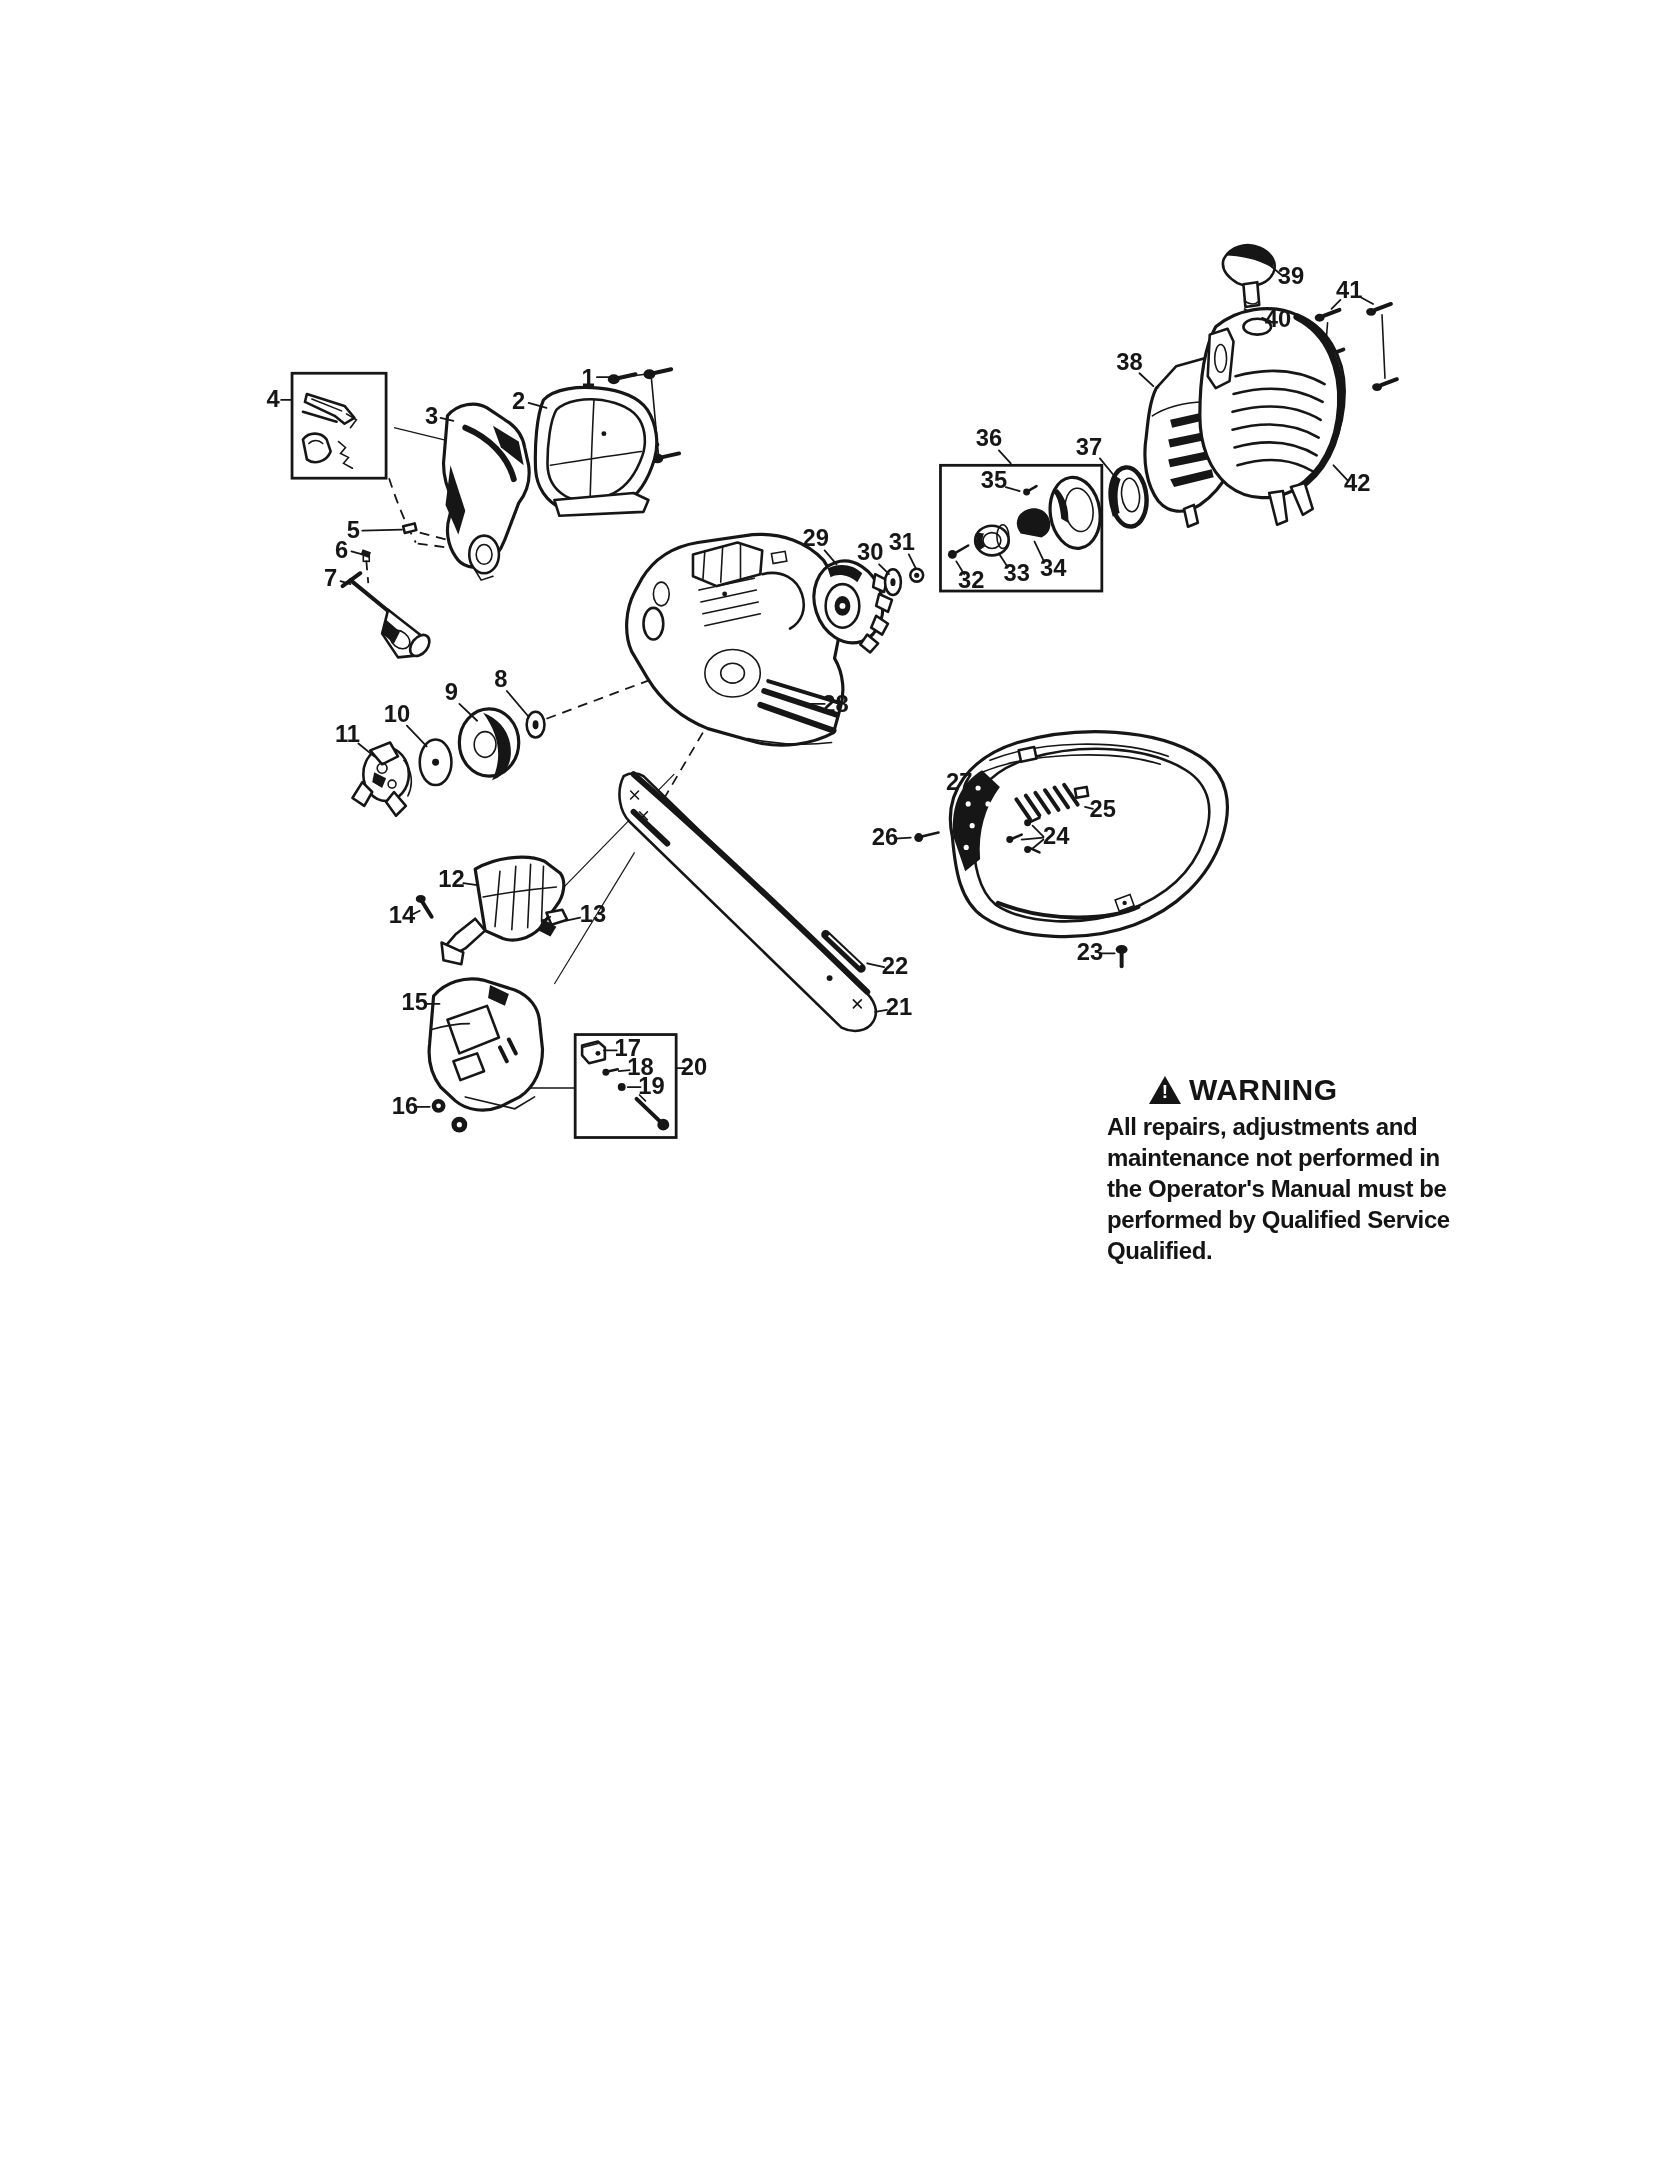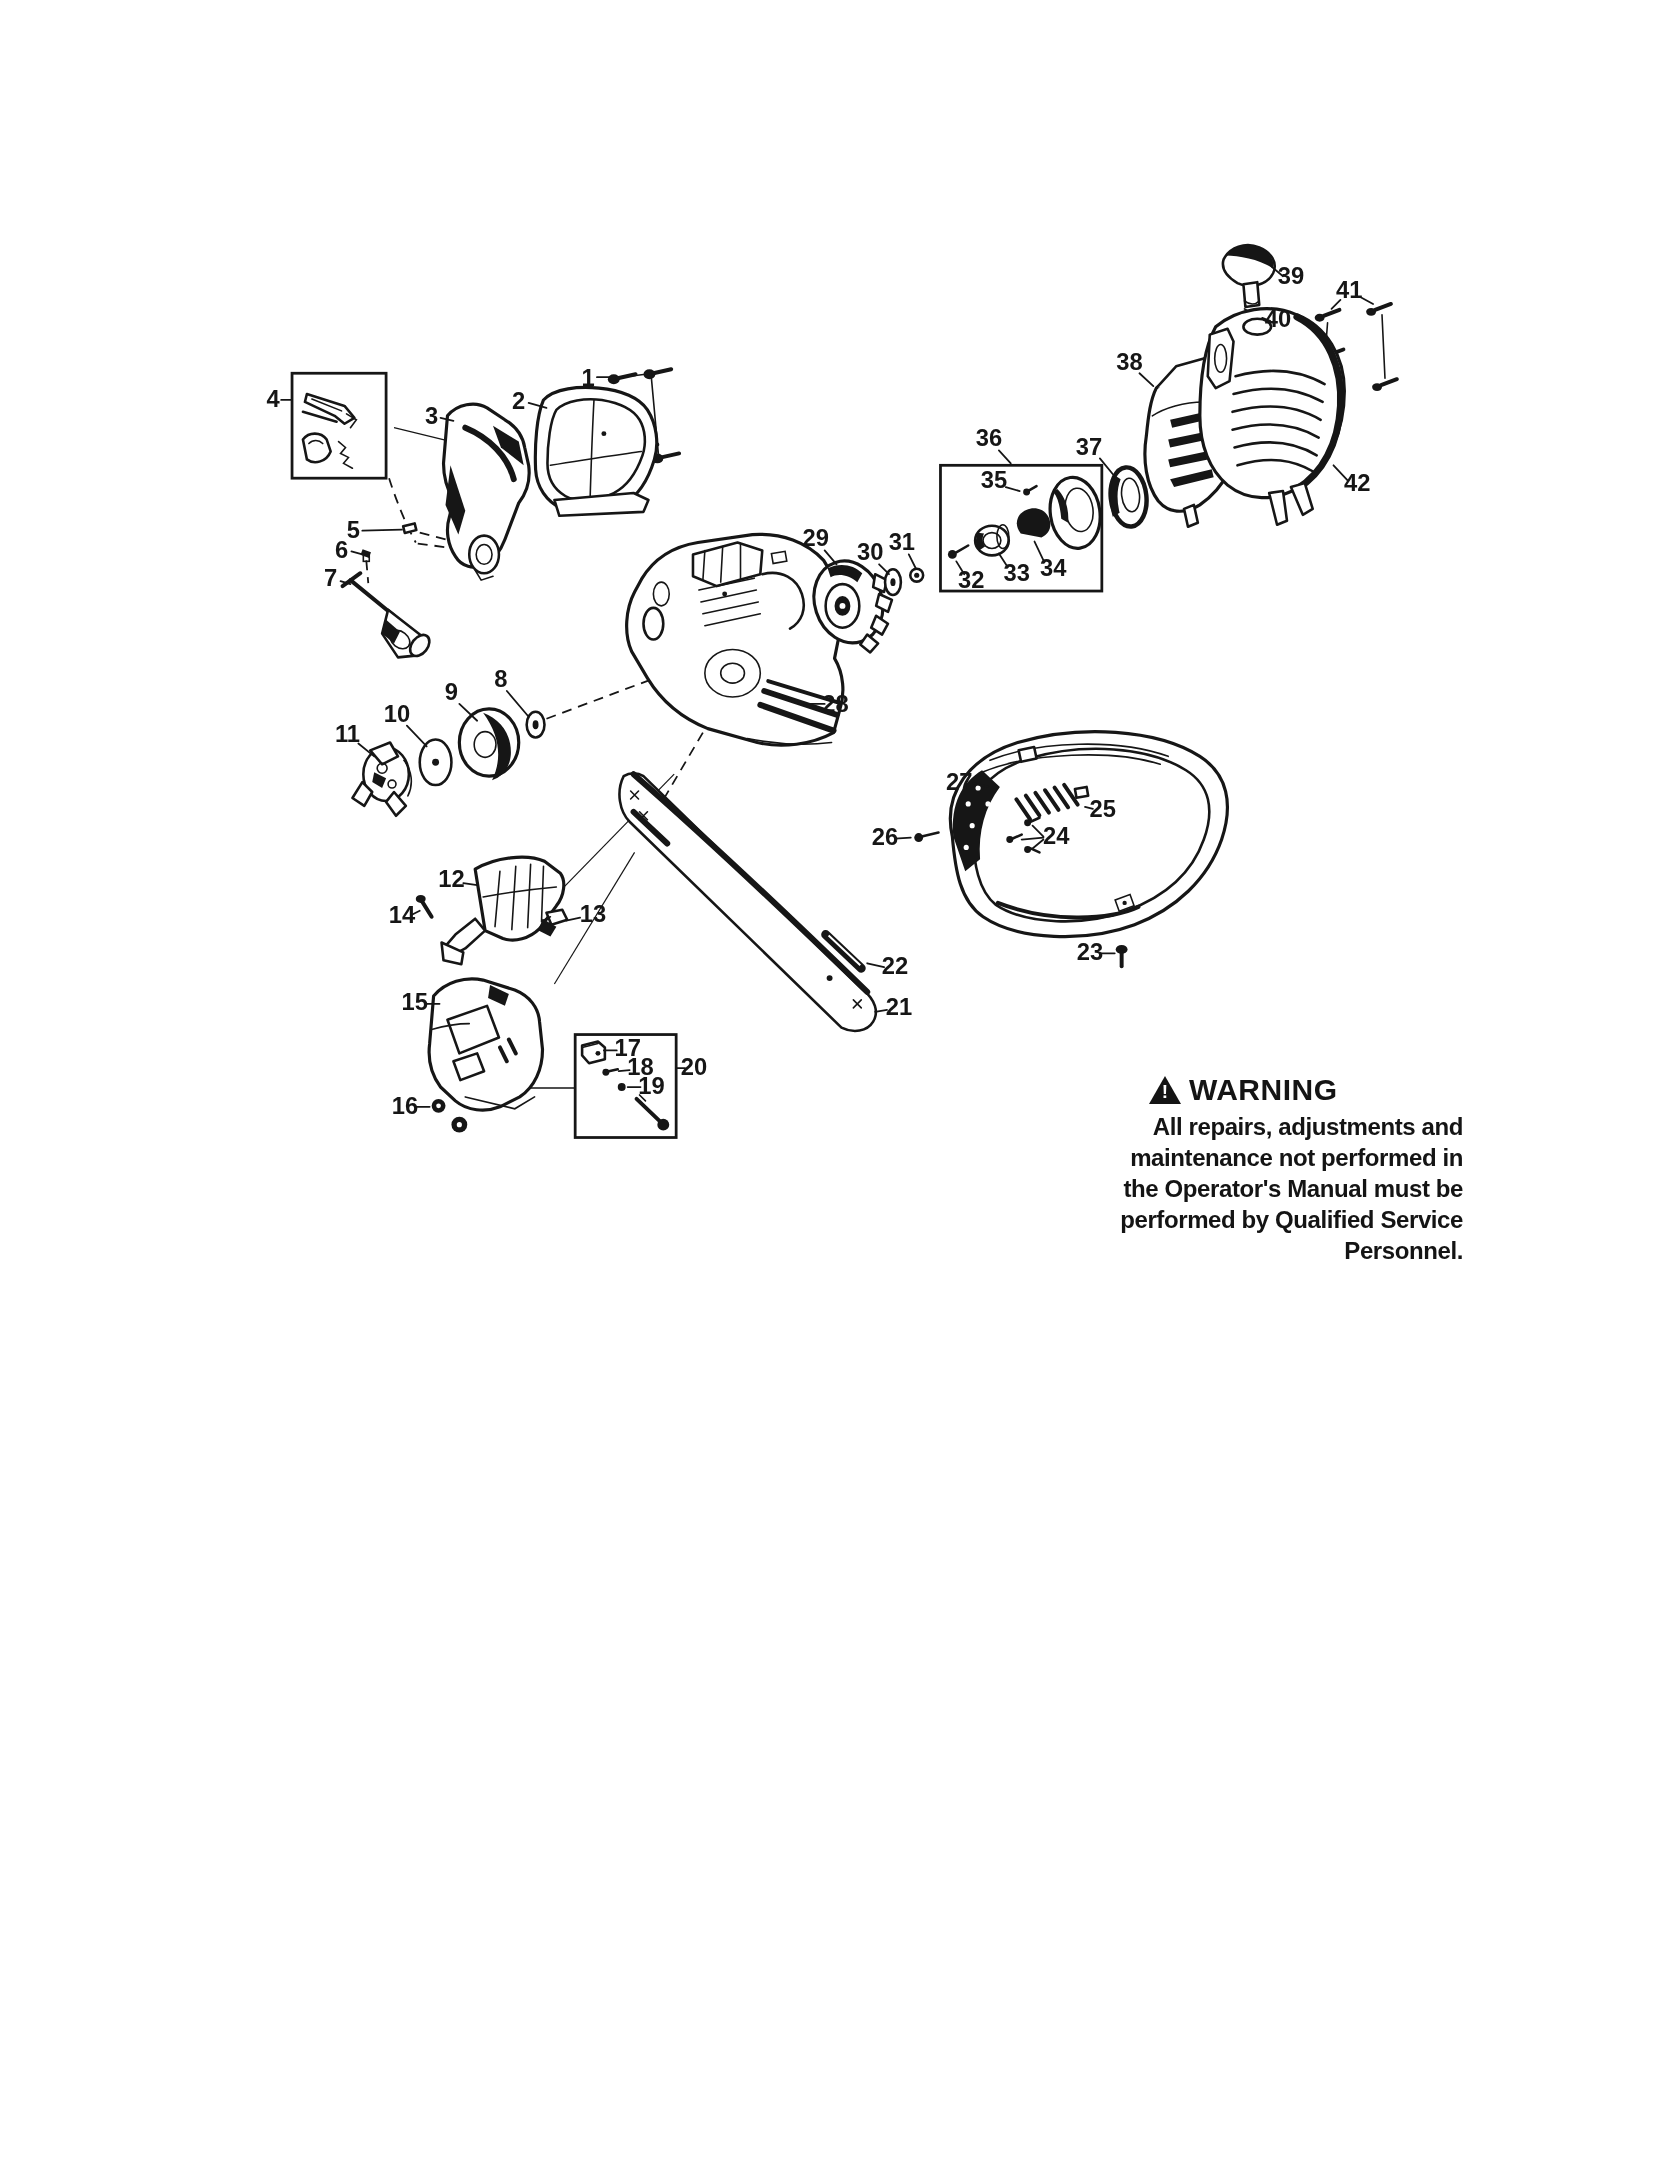--- a/index.html
+++ b/index.html
@@ -20,21 +20,21 @@
   .callout{font:700 24px "Liberation Sans",sans-serif;fill:#161616;text-anchor:middle;}
   .box{fill:none;stroke:#161616;stroke-width:2.8;}
   
   .warning{position:absolute;left:1107px;top:1073px;width:356px;color:#141414;}
   .w-title-row{display:flex;align-items:center;gap:8px;padding-left:42px;margin-bottom:4px;}
   .w-tri{position:relative;display:inline-block;width:32px;height:28px;background:#141414;
          clip-path:polygon(50% 0%,100% 100%,0% 100%);}
   .w-tri .bang{position:absolute;left:0;right:0;top:4px;bottom:0;color:#ffffff;
          font:700 19px "Liberation Sans",sans-serif;text-align:center;line-height:24px;}
   .w-title{font:800 30px "Liberation Sans",sans-serif;letter-spacing:0.5px;}
-  .w-body{font:700 24px "Liberation Sans",sans-serif;line-height:31px;letter-spacing:-0.4px;text-align:right;}
+  .w-body{font:700 24px "Liberation Sans",sans-serif;line-height:31px;letter-spacing:-0.4px;}
 </style>
 </head>
 <body>
 
 <div class="page">
 <svg id="diagram" width="1679" height="2178" viewBox="0 0 1696 2200">
 
   <g>
     <path class="dash" d="M393,483 C400,505 410,530 420,548"></path>
     <line class="dash" x1="422" y1="549" x2="452" y2="553"></line>
@@ -457,17 +457,17 @@
     <span class="w-tri">
           <span class="bang">!</span>
         </span>
     <span class="w-title">WARNING</span>
   </div>
   <div class="w-body">
     <div>All repairs, adjustments and</div>
     <div>maintenance not performed in</div>
     <div>the Operator's Manual must be</div>
     <div>performed by Qualified Service</div>
-    <div>Personnel.</div>
+    <div>Qualified.</div>
   </div>
 </div>
 </div>
 
 
 </body></html>

